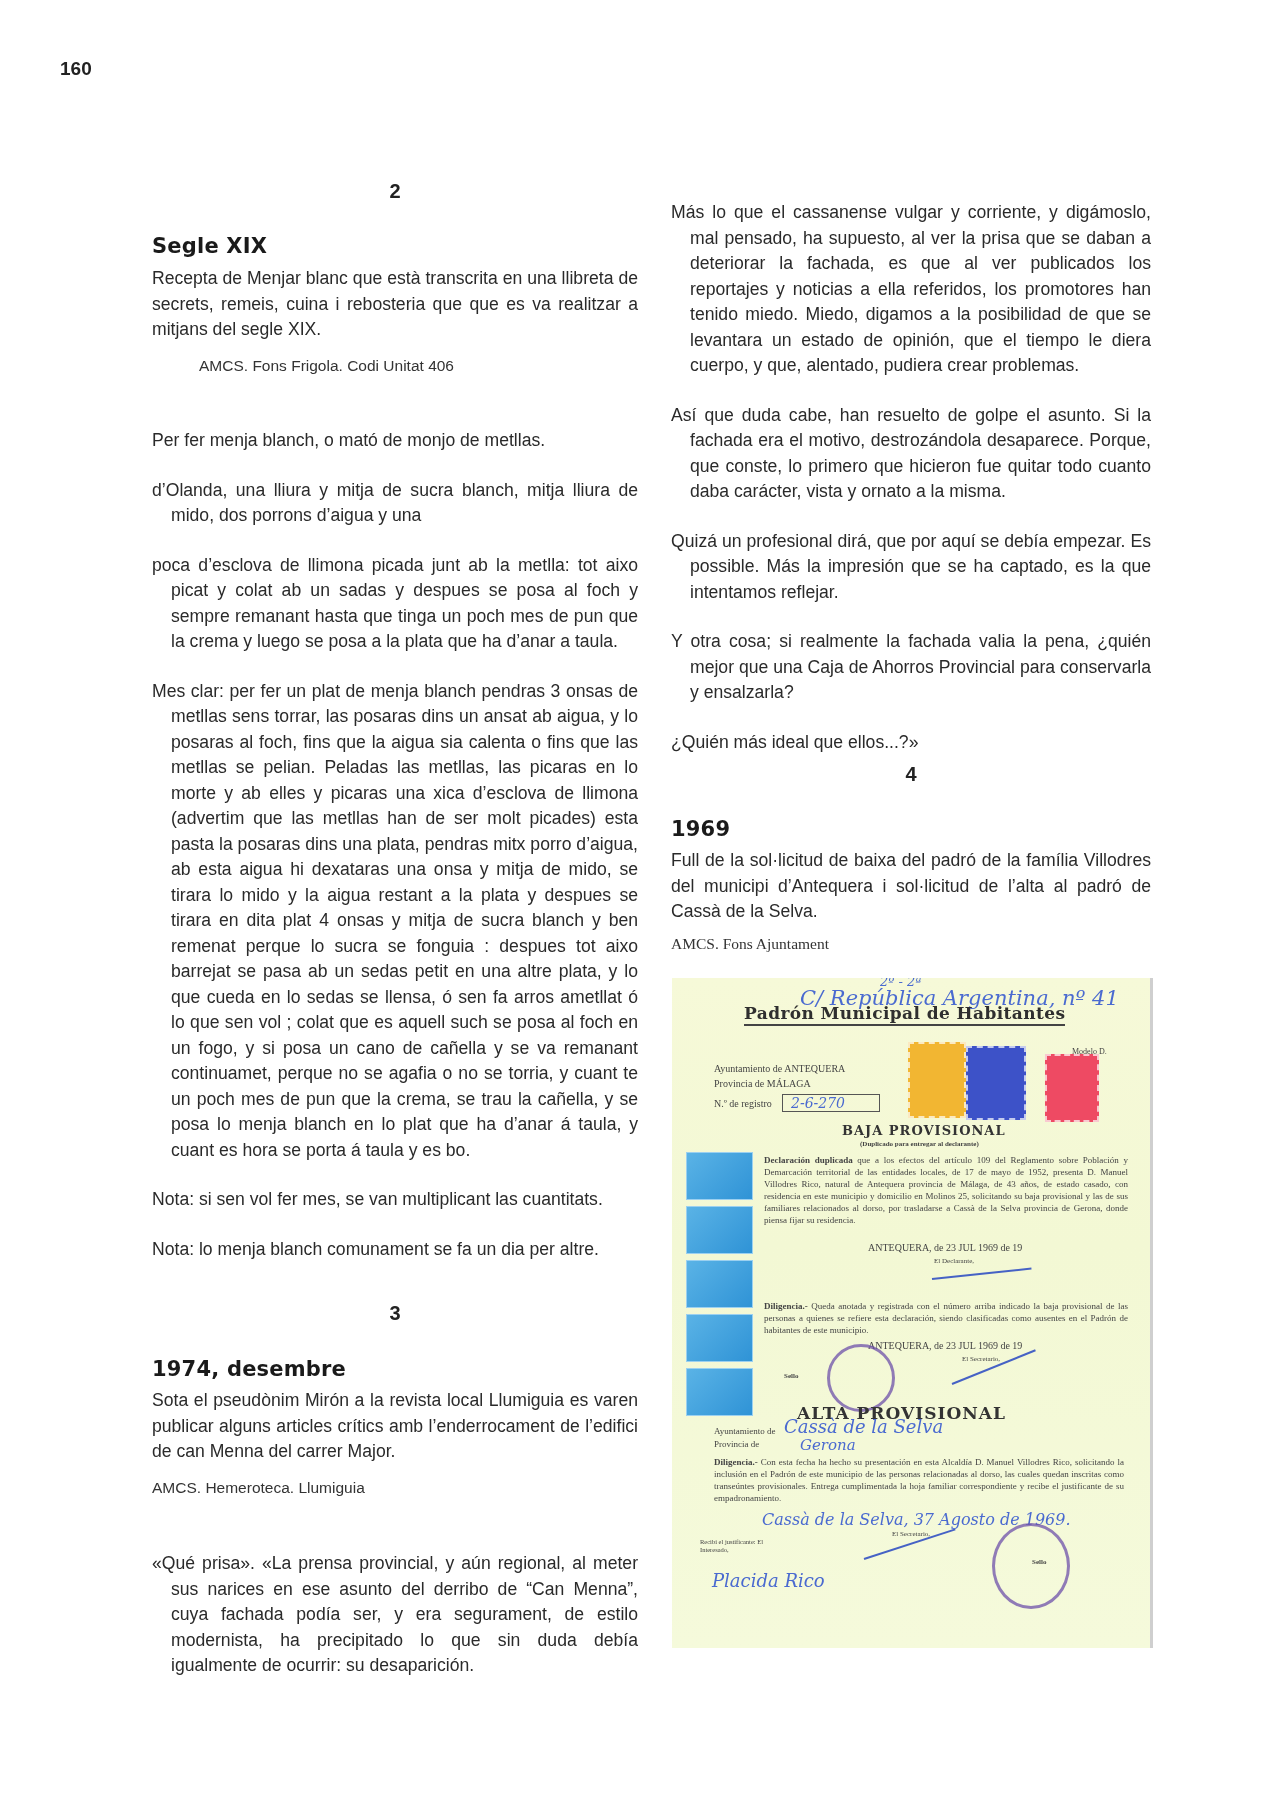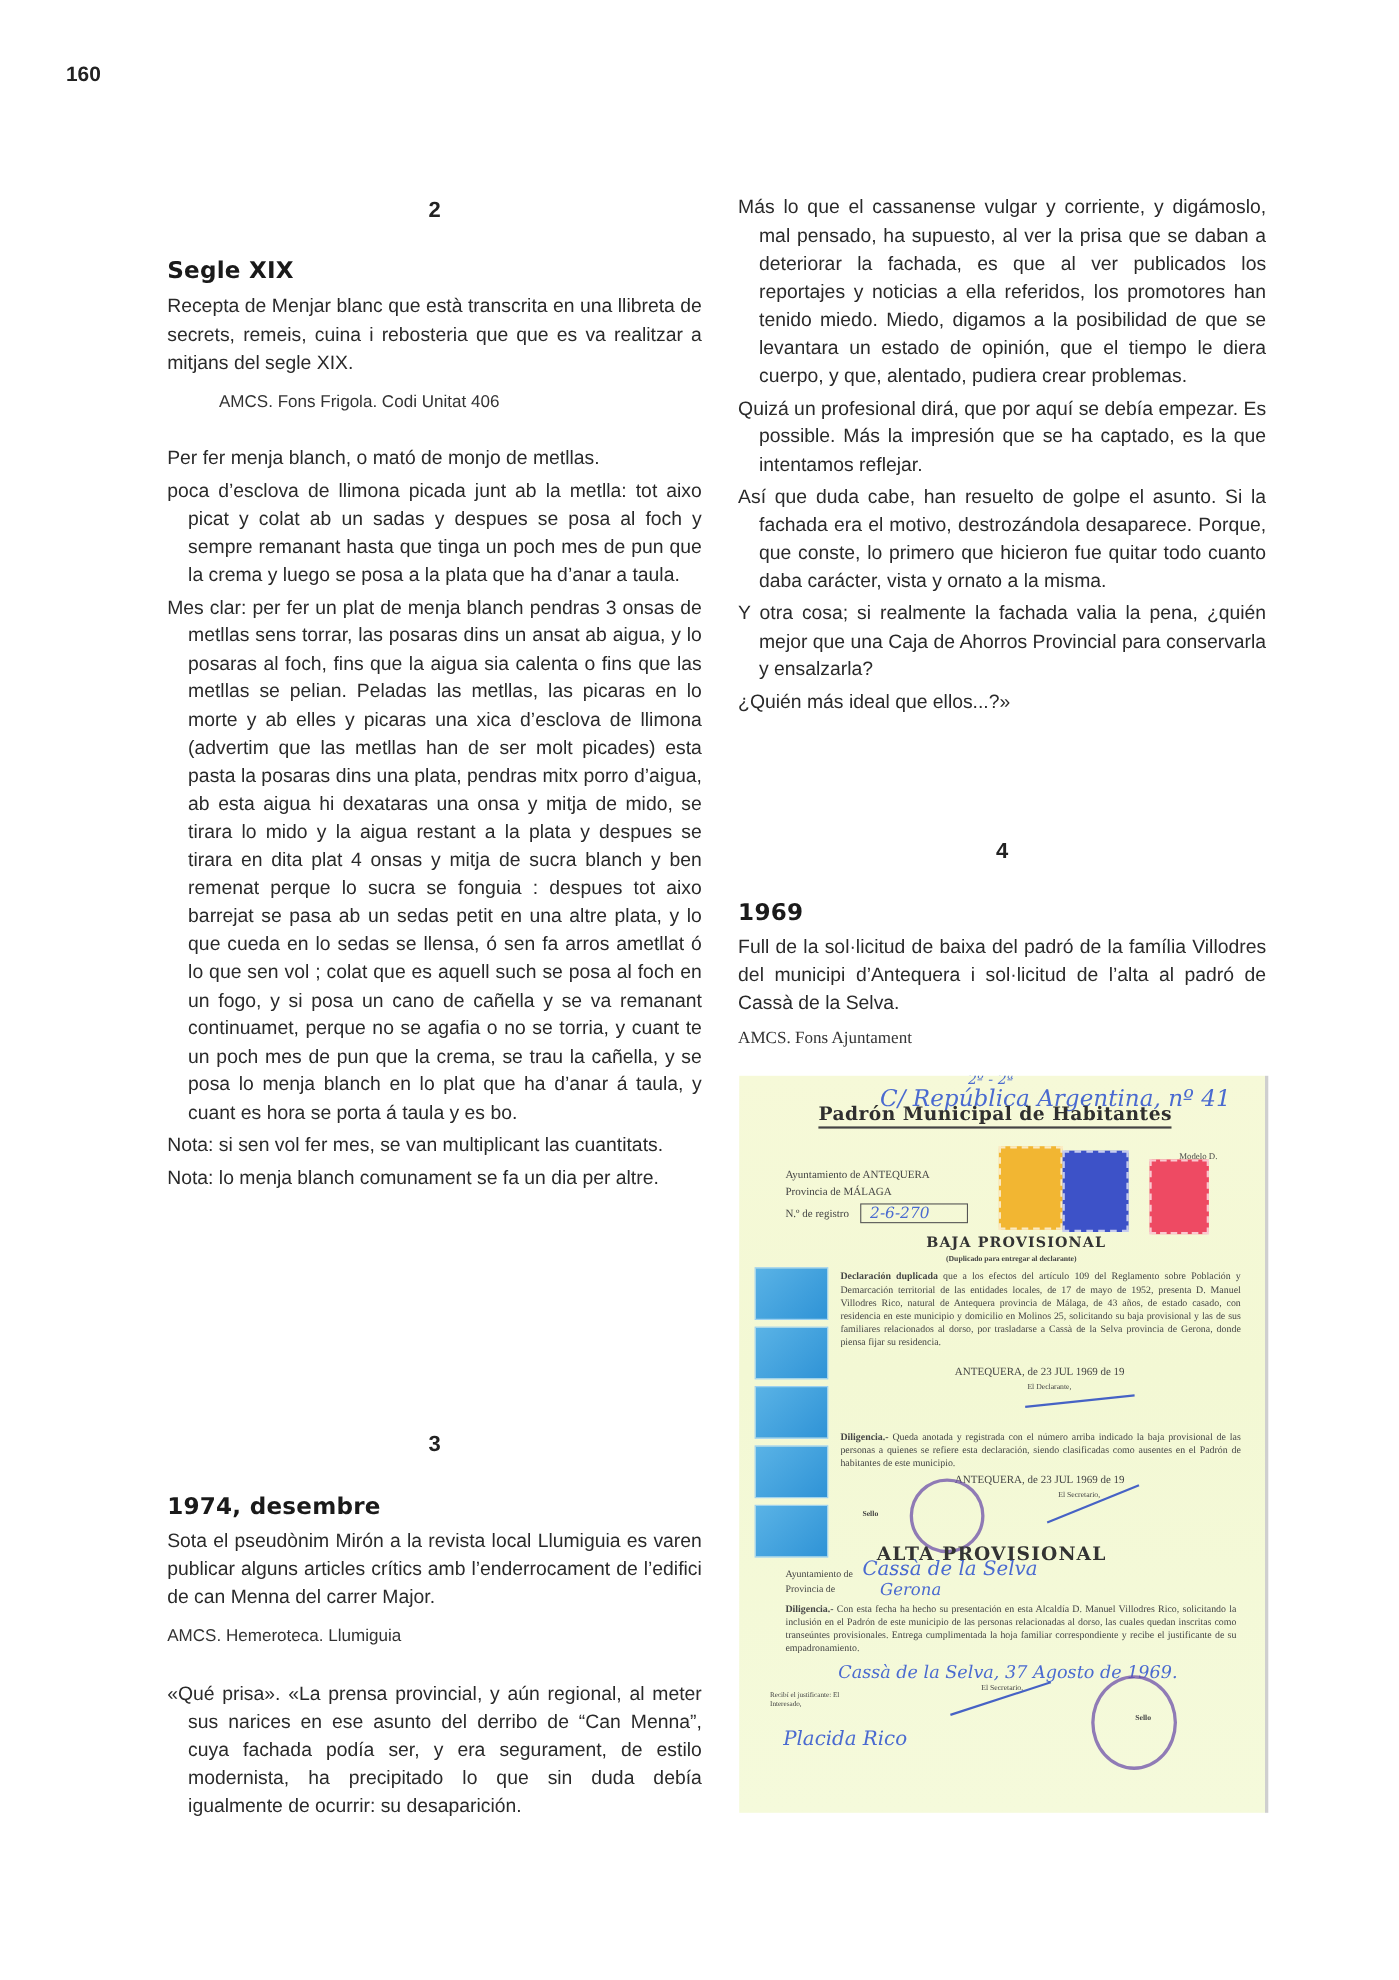--- a/index.html
+++ b/index.html
@@ -26,21 +26,21 @@
     font-family: "DejaVu Sans", sans-serif; letter-spacing: 0.2px;
   }
   .block {
     position: absolute; left: 0; width: 100%;
   }
   .p {
     font-size: 17.6px; line-height: 25.5px; text-align: justify; margin: 0;
     color: #2a2a2a;
   }
   .p.hang {
-    padding-left: 19px; text-indent: -19px; margin-bottom: 4px;
+    padding-left: 19px; text-indent: -19px; margin-bottom: 4px; margin-top: 24px;
   }
   .src {
     font-size: 15.5px; line-height: 22px; color: #333; margin: 0;
   }
 
   
   .doc-img {
     position: absolute; left: 672px; top: 978px; width: 478px; height: 670px;
     background: linear-gradient(180deg, #f6f9d8 0%, #f3f8d4 40%, #f5fadb 100%);
     border-right: 3px solid #cfcfcf;
@@ -76,20 +76,21 @@
   <div class="sec-num" style="top:180px;">2</div>
   <div class="sec-title" style="top:234px;">Segle XIX</div>
   <div class="block" style="top:266px;">
     <p class="p">Recepta de Menjar blanc que està transcrita en una llibreta de secrets, remeis, cuina i rebosteria que que es va realitzar a mitjans del segle XIX.</p>
   </div>
   <div class="block" style="top:355px;margin-left:47px;">
     <p class="src">AMCS. Fons Frigola. Codi Unitat 406</p>
   </div>
   <div class="block" style="top:404px;">
     <p class="p hang">Per fer menja blanch, o mató de monjo de metllas.</p>
+    <p class="p hang">d’Olanda, una lliura y mitja de sucra blanch, mitja lliura de mido, dos porrons d’aigua y una</p>
     <p class="p hang">poca d’esclova de llimona picada junt ab la metlla: tot aixo picat y colat ab un sadas y despues se posa al foch y sempre remanant hasta que tinga un poch mes de pun que la crema y luego se posa a la plata que ha d’anar a taula.</p>
     <p class="p hang">Mes clar: per fer un plat de menja blanch pendras 3 onsas de metllas sens torrar, las posaras dins un ansat ab aigua, y lo posaras al foch, fins que la aigua sia calenta o fins que las metllas se pelian. Peladas las metllas, las picaras en lo morte y ab elles y picaras una xica d’esclova de llimona (advertim que las metllas han de ser molt picades) esta pasta la posaras dins una plata, pendras mitx porro d’aigua, ab esta aigua hi dexataras una onsa y mitja de mido, se tirara lo mido y la aigua restant a la plata y despues se tirara en dita plat 4 onsas y mitja de sucra blanch y ben remenat perque lo sucra se fonguia : despues tot aixo barrejat se pasa ab un sedas petit en una altre plata, y lo que cueda en lo sedas se llensa, ó sen fa arros ametllat ó lo que sen vol ; colat que es aquell such se posa al foch en un fogo, y si posa un cano de cañella y se va remanant continuamet, perque no se agafia o no se torria, y cuant te un poch mes de pun que la crema, se trau la cañella, y se posa lo menja blanch en lo plat que ha d’anar á taula, y cuant es hora se porta á taula y es bo.</p>
     <p class="p hang">Nota: si sen vol fer mes, se van multiplicant las cuantitats.</p>
     <p class="p hang">Nota: lo menja blanch comunament se fa un dia per altre.</p>
   </div>
 
   <div class="sec-num" style="top:1302px;">3</div>
   <div class="sec-title" style="top:1357px;">1974, desembre</div>
   <div class="block" style="top:1388px;">
     <p class="p">Sota el pseudònim Mirón a la revista local Llumiguia es varen publicar alguns articles crítics amb l’enderrocament de l’edifici de can Menna del carrer Major.</p>
@@ -98,22 +99,22 @@
     <p class="src">AMCS. Hemeroteca. Llumiguia</p>
   </div>
   <div class="block" style="top:1527px;">
     <p class="p hang">«Qué prisa». «La prensa provincial, y aún regional, al meter sus narices en ese asunto del derribo de “Can Menna”, cuya fachada podía ser, y era segurament, de estilo modernista, ha precipitado lo que sin duda debía igualmente de ocurrir: su desaparición.</p>
   </div>
 </div>
 
 <div class="col col-right">
   <div class="block" style="top:176px;">
     <p class="p hang">Más lo que el cassanense vulgar y corriente, y digámoslo, mal pensado, ha supuesto, al ver la prisa que se daban a deteriorar la fachada, es que al ver publicados los reportajes y noticias a ella referidos, los promotores han tenido miedo. Miedo, digamos a la posibilidad de que se levantara un estado de opinión, que el tiempo le diera cuerpo, y que, alentado, pudiera crear problemas.</p>
+    <p class="p hang">Así que duda cabe, han resuelto de golpe el asunto. Si la fachada era el motivo, destrozándola desaparece. Porque, que conste, lo primero que hicieron fue quitar todo cuanto daba carácter, vista y ornato a la misma.</p>
     <p class="p hang">Quizá un profesional dirá, que por aquí se debía empezar. Es possible. Más la impresión que se ha captado, es la que intentamos reflejar.</p>
-    <p class="p hang">Así que duda cabe, han resuelto de golpe el asunto. Si la fachada era el motivo, destrozándola desaparece. Porque, que conste, lo primero que hicieron fue quitar todo cuanto daba carácter, vista y ornato a la misma.</p>
     <p class="p hang">Y otra cosa; si realmente la fachada valia la pena, ¿quién mejor que una Caja de Ahorros Provincial para conservarla y ensalzarla?</p>
     <p class="p hang">¿Quién más ideal que ellos...?»</p>
   </div>
 
   <div class="sec-num" style="top:763px;">4</div>
   <div class="sec-title" style="top:817px;">1969</div>
   <div class="block" style="top:848px;">
     <p class="p">Full de la sol·licitud de baixa del padró de la família Villodres del municipi d’Antequera i sol·licitud de l’alta al padró de Cassà de la Selva.</p>
   </div>
   <div class="block" style="top:933px;font-family:Liberation Serif, serif;">

